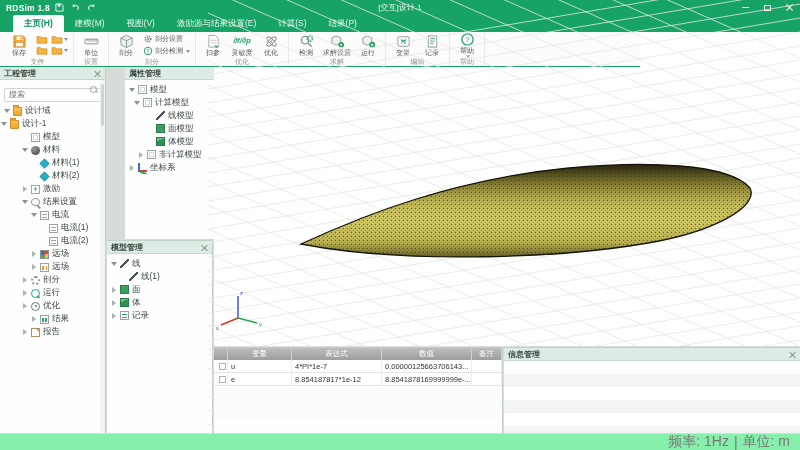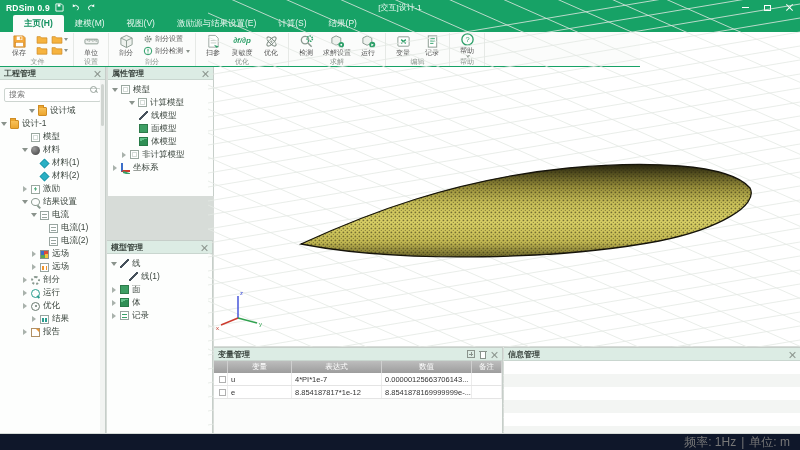--- a/index.html
+++ b/index.html
@@ -44,21 +44,21 @@
   .main{position:absolute;left:0;top:67px;width:800px;height:366px;background:#d7dcd8}
   .panel{position:absolute;background:#fdfefd}
   .phead{height:13px;background:#dcece4;border-bottom:1px solid #c9d6cf;display:flex;align-items:center;padding:0 4px;font-size:8px;font-weight:bold;color:#3a443e}
   .phead .tools{margin-left:auto;display:flex;align-items:center;gap:4px}
   .close-ic{position:relative;width:7px;height:7px;cursor:pointer}
   .close-ic::before,.close-ic::after{content:'';position:absolute;left:3px;top:0;width:1px;height:8px;background:#8a938c}
   .close-ic::before{transform:rotate(45deg)}
   .close-ic::after{transform:rotate(-45deg)}
 
   #panel-project{left:0;top:0;width:106px;height:366px;border-right:1px solid #c6cec9}
-  #panel-property{left:108px;top:0;width:106px;height:129px;border-right:1px solid #c6cec9}
+  #panel-property{left:125px;top:0;width:106px;height:172px;border-right:1px solid #c6cec9}
   #panel-model{left:107px;top:173px;width:106px;height:193px;border-right:1px solid #c6cec9}
   #viewport{left:214px;top:0;width:586px;height:279px;background:#fff}
   #panel-variables{left:214px;top:280px;width:289px;height:86px;border-right:1px solid #c6cec9}
   #panel-info{left:504px;top:280px;width:296px;height:86px}
   #panel-model{border-top:1px solid #c6cec9}
   #panel-variables,#panel-info{border-top:1px solid #c6cec9}
 
   .searchwrap{position:relative;margin:3px 4px}
   .searchwrap input{width:100%;height:14px;font-size:8px;border:1px solid #cdd5d0;border-radius:2px;padding:0 14px 0 4px;color:#555;outline:none;font-family:inherit}
   .mag{position:absolute;right:3px;top:3px;width:8px;height:8px}
@@ -123,31 +123,31 @@
   .vc3{width:90px;flex:0 0 90px}
   .vc4{flex:1}
   .vrow{display:flex;height:13px;background:#fff;border-bottom:1px solid #e4e4e4;font-size:7.5px;color:#333;align-items:center}
   .vrow>div{border-right:1px solid #ececec;height:100%;display:flex;align-items:center;padding-left:3px;overflow:hidden;white-space:nowrap}
   .cb{width:7px;height:7px;border:1px solid #b0b0b0;background:#fff;margin:0 auto;cursor:pointer}
   .vbody{background:#fbfcfb;height:calc(100% - 25px)}
 
   .infobody{height:calc(100% - 13px);background:repeating-linear-gradient(#fff 0 13px,#f3f5f3 13px 26px)}
 
   
-  .statusbar{position:absolute;left:0;top:433px;width:800px;height:17px;background:#0f172a;border-top:1px solid #d7dcd8;display:flex;align-items:center;justify-content:flex-end;padding-right:10px;font-size:12px;color:#777;gap:5px}
+  .statusbar{position:absolute;left:0;top:433px;width:800px;height:17px;background:#86efac;border-top:1px solid #d7dcd8;display:flex;align-items:center;justify-content:flex-end;padding-right:10px;font-size:14px;color:#777;gap:5px}
 
   svg{overflow:visible}
 </style>
 </head>
 <body>
 
 <div id="app">
 
   <div class="titlebar">
-    <span class="appname">RDSim 0.9</span>
+    <span class="appname">RDSim 1.8</span>
     <span class="qbtn">
       <svg width="9" height="9" viewBox="0 0 10 10">
           <path d="M1 1h6l2 2v6H1z" fill="none" stroke="#fff" stroke-width="1"></path>
           <rect x="3" y="1.5" width="3" height="2.5" fill="#fff"></rect>
         </svg>
     </span>
     <span class="qbtn">
       <svg width="9" height="9" viewBox="0 0 10 10">
           <path d="M2 4 Q5 1 8 4 Q9 6 7 8" fill="none" stroke="#fff" stroke-width="1.1"></path>
           <path d="M2 1v3h3z" fill="#fff"></path>
@@ -364,21 +364,21 @@
         <span>工程管理</span>
         <span class="tools">
             <span class="close-ic"></span>
           </span>
       </div>
       <div class="searchwrap">
         <input type="text" placeholder="搜索" style="">
         <span class="mag"></span>
       </div>
       <div class="treebody" id="project-tree">
-          <div class="trow" style="padding-left: 3px; margin-left: 25px;">
+          <div class="trow" style="padding-left: 3px;">
             <span class="arr a-d"></span>
             <span class="ti ti-folder"></span>
             <span class="tl">设计域</span>
           </div>
           <div class="trow" style="">
             <span class="arr a-d"></span>
             <span class="ti ti-folder"></span>
             <span class="tl">设计-1</span>
           </div>
           <div class="trow" style="padding-left: 21px;">
@@ -473,21 +473,21 @@
         <span class="tools">
             <span class="close-ic"></span>
           </span>
       </div>
       <div class="treebody" id="property-tree" style="margin-top:3px">
           <div class="trow" style="padding-left: 3px;">
             <span class="arr a-d"></span>
             <span class="ti ti-model"></span>
             <span class="tl">模型</span>
           </div>
-          <div class="trow" style="padding-left: 20px;">
+          <div class="trow" style="padding-left: 8px;">
             <span class="arr a-d"></span>
             <span class="ti ti-model"></span>
             <span class="tl">计算模型</span>
           </div>
           <div class="trow" style="padding-left: 21px;">
             <span class="arr a-n"></span>
             <span class="ti ti-line"></span>
             <span class="tl">线模型</span>
           </div>
           <div class="trow" style="padding-left: 21px;">
@@ -642,28 +642,20 @@
           <line x1="24" y1="251" x2="7" y2="258" stroke="#cc3b2e"></line>
           <line x1="24" y1="251" x2="43" y2="256" stroke="#2fa14e"></line>
           <text x="26" y="228" font-size="6" fill="#3b4bd8">z</text>
           <text x="2" y="263" font-size="6" fill="#cc3b2e">x</text>
           <text x="45" y="259" font-size="6" fill="#2fa14e">y</text>
         </g>
       </svg>
     </div>
 
     <div class="panel" id="panel-variables">
-      <div class="phead">
-        <span>变量管理</span>
-        <span class="tools">
-          <span class="addic"></span>
-          <span class="trashic"></span>
-          <span class="close-ic"></span>
-        </span>
-      </div>
       <div class="vhead">
         <div class="vc0"></div>
         <div class="vc1">变量</div>
         <div class="vc2">表达式</div>
         <div class="vc3">数值</div>
         <div class="vc4">备注</div>
       </div>
       <div class="vbody" id="var-rows">
           <div class="vrow">
             <div class="vc0">

